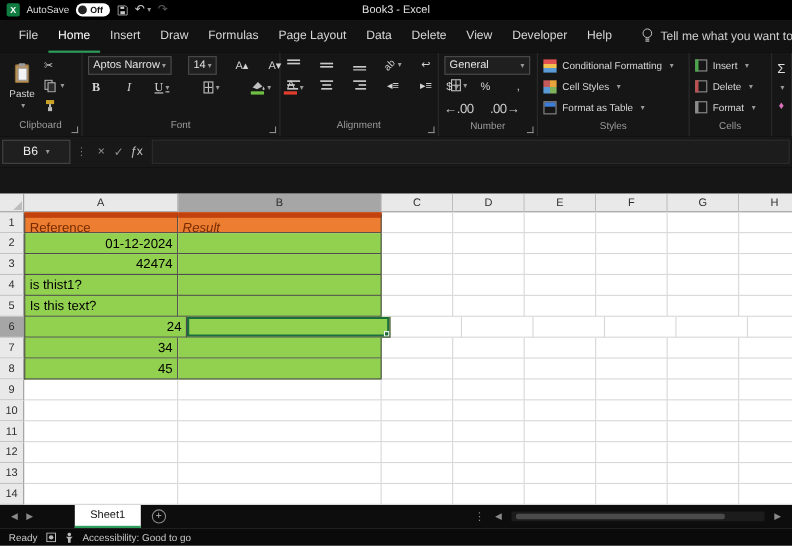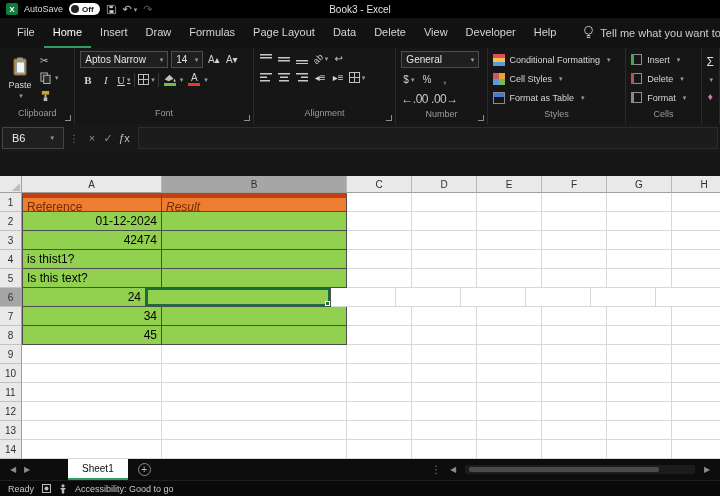--- a/index.html
+++ b/index.html
@@ -23,21 +23,21 @@
   .ribbon{height:76px;background:#161616;display:flex;align-items:stretch}
   .rgroup{display:flex;flex-direction:column;border-right:1px solid #2b2b2b}
   .rg-body{flex:1;display:flex;padding:3px 5px;gap:5px;color:#cfcfcf}
   .rg-foot{height:16px;position:relative;display:flex;justify-content:center;color:#9b9b9b;font-size:9px}
   .launcher{position:absolute;right:3px;bottom:3px;width:6px;height:6px;border-right:1px solid #8d8d8d;border-bottom:1px solid #8d8d8d}
   .g-clipboard{width:76px}.g-font{width:180px}.g-align{width:144px}.g-number{width:92px}.g-styles{width:140px}.g-cells{width:76px}.g-edge{flex:1}
   .paste{width:30px;display:flex;flex-direction:column;align-items:center;justify-content:center;gap:2px;font-size:9px;color:#d8d8d8}
   .clip-mini{display:flex;flex-direction:column;justify-content:space-around}
   .mini{height:15px;display:flex;align-items:center;gap:2px;font-size:10px;color:#c9c9c9}
   .fcol{display:flex;flex-direction:column;gap:4px;width:100%}
-  .frow{display:flex;align-items:center;gap:3px}
+  .frow{display:flex;align-items:center;gap:15px}
   .combo{height:17px;background:#1f1f1f;border:1px solid #4d4d4d;display:flex;align-items:center;justify-content:space-between;padding:0 4px;font-size:10px;color:#e6e6e6;white-space:nowrap}
   .combo.name{width:88px}.combo.size{width:32px}.combo.numfmt{width:78px}
   .fbtn{min-width:15px;height:15px;display:flex;align-items:center;justify-content:center;font-size:10px;color:#d2d2d2}
   .serif{font-family:"Liberation Serif",serif;font-size:11px}
   .vsep{width:1px;height:14px;background:#3a3a3a}
   .grid-ico{width:11px;height:11px;border:1px solid #c0c0c0;background:linear-gradient(#c0c0c0,#c0c0c0) center/1px 100% no-repeat,linear-gradient(#c0c0c0,#c0c0c0) center/100% 1px no-repeat}
   .color-ico{display:flex;flex-direction:column;align-items:center;width:16px}
   .bar{width:12px;height:3px;margin-top:1px}
   .rot{display:inline-block;transform:rotate(-45deg);font-size:9px;color:#c9c9c9}
   .dec{font-size:12px;color:#c9c9c9;letter-spacing:-0.5px}
@@ -46,21 +46,21 @@
   .fat-ico{width:12px;height:12px;border:1px solid #8a8a8a;background:linear-gradient(#3b7dd8,#3b7dd8) top/100% 4px no-repeat}
   .cs-ico{width:12px;height:12px;background:conic-gradient(#e8a33d 0 25%,#7fb25b 25% 50%,#5b9bd5 50% 75%,#c55a5a 75%)}
   .ci{width:11px;height:11px;border:1px solid #8f8f8f;position:relative}
   .ci.ins::after,.ci.del::after,.ci.fmt::after{content:'';position:absolute;left:-1px;top:-1px;width:3px;height:11px}
   .ci.ins::after{background:#4aa64a}.ci.del::after{background:#c05050}.ci.fmt::after{background:#8a8a8a}
   .edge-col{display:flex;flex-direction:column;align-items:center;justify-content:space-around;width:100%;color:#ddd}
   .sigma{font-size:12px}
   .diamond{color:#d770b8;font-size:10px}
   
   .formula-row{height:28px;background:#181818;display:flex;align-items:center;padding:2px}
-  .namebox{width:62px;height:22px;background:#1f1f1f;border:1px solid #454545;display:flex;align-items:center;justify-content:space-between;padding:0 9px;color:#eee;font-size:11px}
+  .namebox{width:62px;height:22px;background:#1f1f1f;border:1px solid #454545;display:flex;align-items:center;justify-content:space-between;padding:0 18px;color:#eee;font-size:11px}
   .fb-dots{color:#777;margin:0 5px;font-size:10px}
   .fb-ico{width:16px;text-align:center;color:#8f8f8f;font-size:11px}
   .fb-fx{color:#c0c0c0;font-size:11px}
   .fb-input{flex:1;height:22px;background:#1c1c1c;border:1px solid #2c2c2c;margin-left:6px}
   .gap{height:24px;background:#161616}
   
   .grid{background:#fff;width:720px;overflow:hidden}
   .ghead{display:flex;height:17px}
   .corner{width:22px;flex:0 0 22px;background:#E9E9E9;border-right:1px solid #9f9f9f;border-bottom:1px solid #9f9f9f;position:relative}
   .corner::after{content:'';position:absolute;right:1px;bottom:1px;border-left:8px solid transparent;border-bottom:8px solid #bdbdbd}
@@ -458,21 +458,21 @@
           <div class="cell green" style="width: 185px;"></div>
           <div class="cell" style="width: 65px;"></div>
           <div class="cell" style="width: 65px;"></div>
           <div class="cell" style="width: 65px;"></div>
           <div class="cell" style="width: 65px;"></div>
           <div class="cell" style="width: 65px;"></div>
           <div class="cell" style="width: 65px;"></div>
         </div>
         <div class="grow">
           <div class="rowhead sel">6</div>
-          <div class="cell green edge-left right" style="width: 124px;">24</div>
+          <div class="cell green edge-left right" style="width: 148px;">24</div>
           <div class="cell green active" style="width: 185px;">
             <div class="handle"></div>
           </div>
           <div class="cell" style="width: 65px;"></div>
           <div class="cell" style="width: 65px;"></div>
           <div class="cell" style="width: 65px;"></div>
           <div class="cell" style="width: 65px;"></div>
           <div class="cell" style="width: 65px;"></div>
           <div class="cell" style="width: 65px;"></div>
         </div>

